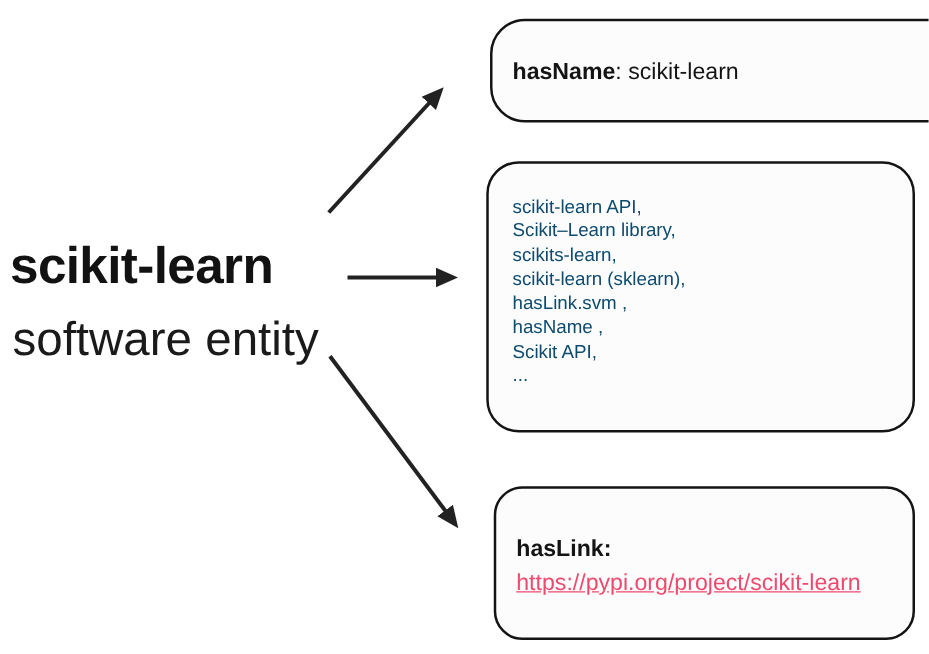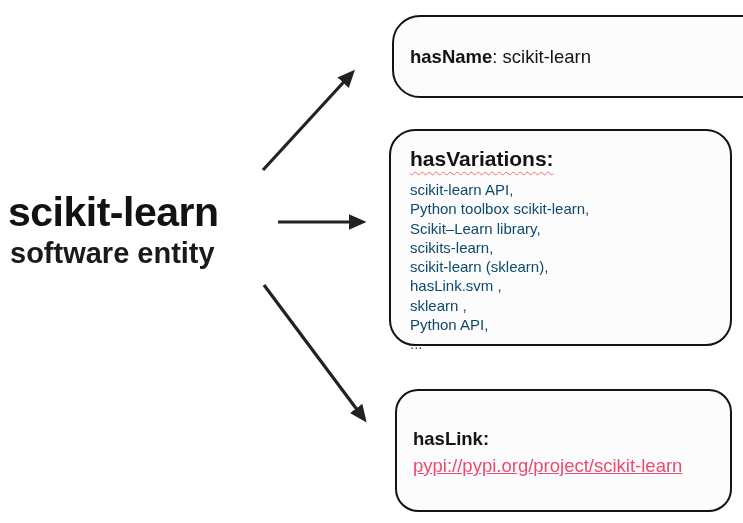--- a/index.html
+++ b/index.html
@@ -17,27 +17,26 @@
   .entity { position: absolute; left: 8px; top: 192px; }
   .entity-name {
     font-size: 41px;
     font-weight: bold;
     line-height: 1.0;
     letter-spacing: -0.5px;
     color: #121212;
     white-space: nowrap;
   }
   .entity-type {
-    font-size: 29px;
+    font-size: 38px;
     line-height: 1.1;
-    margin-top: 5px;
+    margin-top: 19px;
     margin-left: 2px;
     color: #1a1a1a;
     white-space: nowrap;
-    font-weight: bold;
   }
 
   
   .arrows { position: absolute; left: 0; top: 0; }
 
   
   .box {
     position: absolute;
     background: #fcfcfc;
     border: 2.5px solid #141414;
@@ -112,32 +111,30 @@
     <div class="entity-type">software entity</div>
   </div>
 
   <div class="box box-hasname">
     <div class="hasname-line">
       <span class="bold">hasName</span><span>: scikit-learn</span>
     </div>
   </div>
 
   <div class="box box-variations">
-    <div class="variations-header">hasVariations:</div>
     <div class="variation-list">
         <div>scikit-learn API,</div>
-        <div>Python toolbox scikit-learn,</div>
         <div>Scikit–Learn library,</div>
         <div>scikits-learn,</div>
         <div>scikit-learn (sklearn),</div>
         <div>hasLink.svm ,</div>
-        <div>sklearn ,</div>
-        <div>Python API,</div>
+        <div>hasName ,</div>
+        <div>Scikit API,</div>
         <div>...</div>
       </div>
   </div>
 
   <div class="box box-link">
     <div class="link-header">hasLink:</div>
-    <a class="pypi-link">pypi://pypi.org/project/scikit-learn</a>
+    <a class="pypi-link">https://pypi.org/project/scikit-learn</a>
   </div>
 
 </div>
 
 </body></html>

